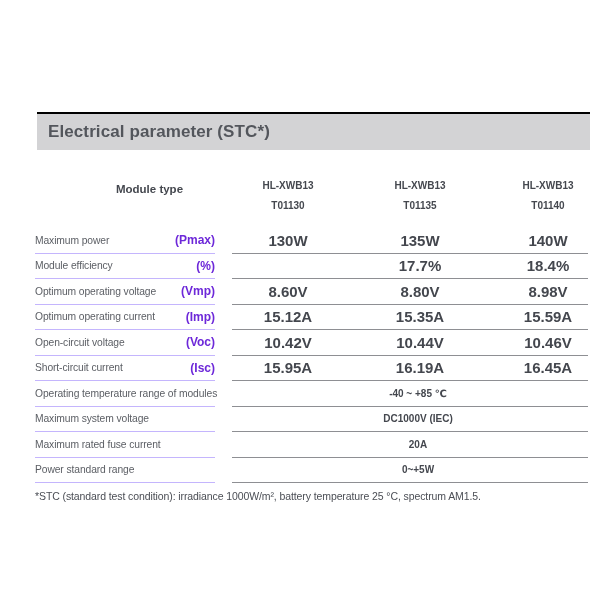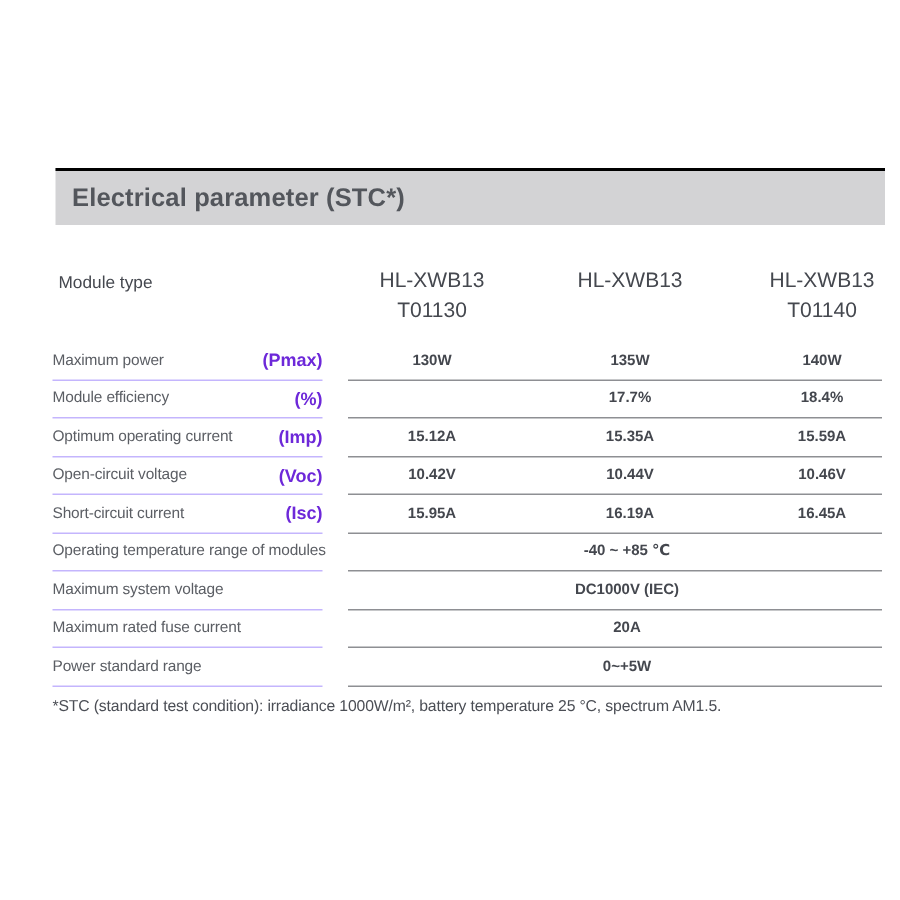--- a/index.html
+++ b/index.html
@@ -13,45 +13,45 @@
     background:#d3d3d5;border-top:2px solid #000000;box-sizing:border-box;
     display:flex;align-items:center;
   }
   .title-bar .title{
     padding-left:11px;font-size:17px;font-weight:700;color:#53565c;letter-spacing:0.1px;
   }
   .content{position:absolute;left:35px;top:170px;width:553px;}
   
   .header-row{position:relative;height:58px;}
   .hdr-label{
-    position:absolute;left:4px;top:13px;width:197px;text-align:left;
-    font-size:11.5px;font-weight:400;color:#45484f;
+    position:absolute;left:16px;top:13px;width:197px;text-align:center;
+    font-size:11.5px;font-weight:700;color:#45484f;
   }
   .value-pos{position:absolute;top:0;width:120px;text-align:center;}
   .p1{left:193px;}  
   .p2{left:325px;}  
   .p3{left:453px;}  
-  .col-hdr{padding-top:6px;font-size:14px;font-weight:400;color:#45484f;line-height:20px;}
+  .col-hdr{padding-top:6px;font-size:10px;font-weight:700;color:#45484f;line-height:20px;}
   
   .row{position:relative;height:25.5px;}
   .label-cell{
     position:absolute;left:0;top:0;bottom:0;width:180px;
     border-bottom:1px solid #c4b5fd;
     display:flex;justify-content:space-between;align-items:center;white-space:nowrap;
   }
   .lbl{font-size:10.3px;color:#5b5e64;letter-spacing:-0.1px;}
   .sym{font-size:12px;font-weight:600;color:#6d28d9;padding-left:6px;}
   .value-area{
     position:absolute;left:197px;top:0;bottom:0;width:356px;
     border-bottom:1px solid #8e8f93;
   }
   .v{
     position:absolute;top:0;bottom:0;width:120px;
     display:flex;align-items:center;justify-content:center;
-    font-size:10px;font-weight:600;color:#44474e;
+    font-size:15px;font-weight:600;color:#44474e;
   }
   .v1{left:-4px;}   
   .v2{left:128px;}  
   .v3{left:256px;}  
   .vspan{
     position:absolute;top:0;bottom:0;left:8px;right:-8px;
     display:flex;align-items:center;justify-content:center;
     font-size:10px;font-weight:600;color:#44474e;
   }
   .footnote{
@@ -70,20 +70,21 @@
   <div class="content">
 
     <div class="header-row">
       <div class="hdr-label">Module type</div>
       <div class="value-pos p1 col-hdr">
         <div>HL-XWB13</div>
         <div>T01130</div>
       </div>
       <div class="value-pos p2 col-hdr">
         <div>HL-XWB13</div>
+        <div>T01135</div>
       </div>
       <div class="value-pos p3 col-hdr">
         <div>HL-XWB13</div>
         <div>T01140</div>
       </div>
     </div>
 
     <div class="row">
       <div class="label-cell">
         <span class="lbl">Maximum power</span>
@@ -100,20 +101,31 @@
       <div class="label-cell">
         <span class="lbl">Module efficiency</span>
         <span class="sym">(%)</span>
       </div>
       <div class="value-area">
         <span class="v v2">17.7%</span>
         <span class="v v3">18.4%</span>
       </div>
     </div>
 
+    <div class="row">
+      <div class="label-cell">
+        <span class="lbl">Optimum operating voltage</span>
+        <span class="sym">(Vmp)</span>
+      </div>
+      <div class="value-area">
+        <span class="v v1">8.60V</span>
+        <span class="v v2">8.80V</span>
+        <span class="v v3">8.98V</span>
+      </div>
+    </div>
 
     <div class="row">
       <div class="label-cell">
         <span class="lbl">Optimum operating current</span>
         <span class="sym">(Imp)</span>
       </div>
       <div class="value-area">
         <span class="v v1">15.12A</span>
         <span class="v v2">15.35A</span>
         <span class="v v3">15.59A</span>

